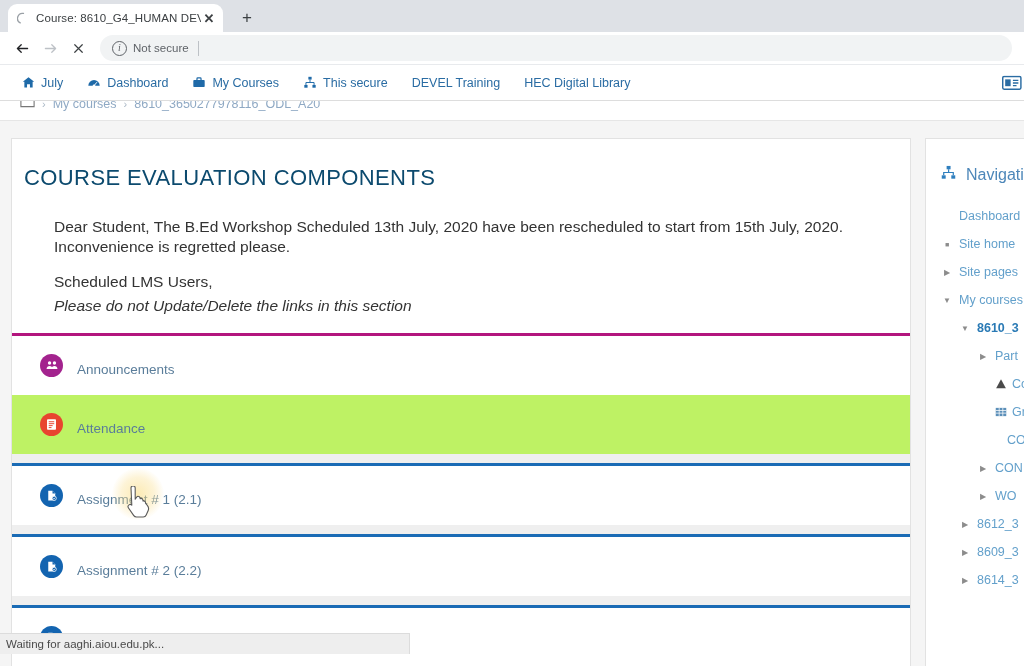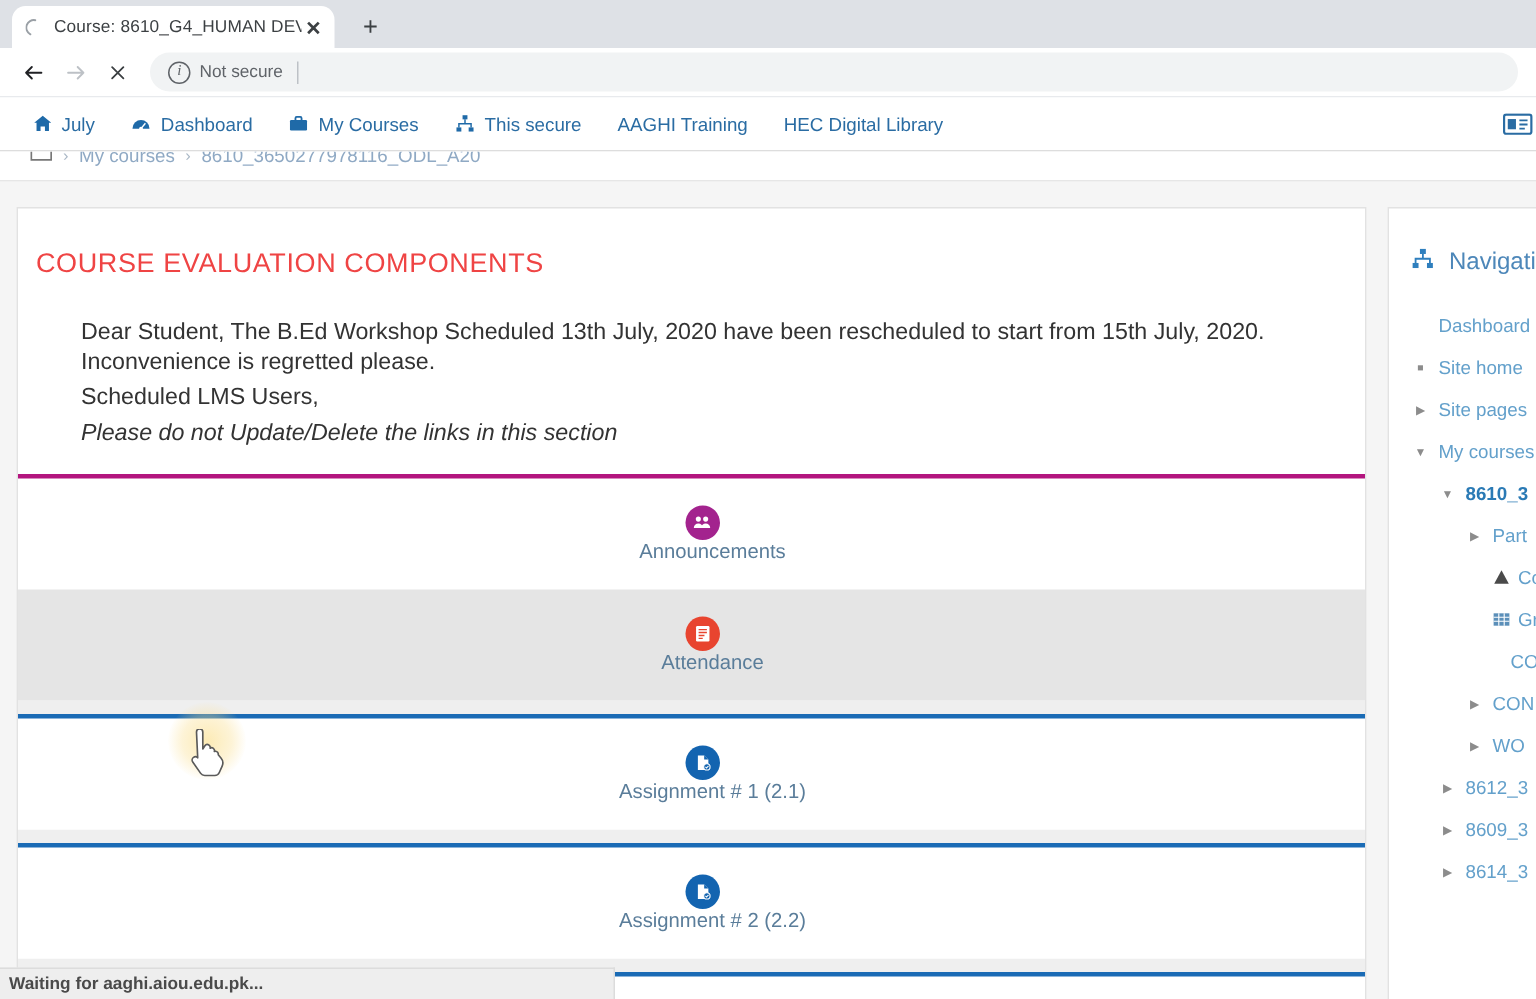--- a/index.html
+++ b/index.html
@@ -199,50 +199,49 @@
   .main-card {
     width: 900px;
     flex: 0 0 900px;
     margin-left: 11px;
     margin-top: 17px;
     background: #ffffff;
     border: 1px solid #e2e2e2;
     min-height: 560px;
   }
   .card-title {
-    font-size: 18px;
-    color: #ef4444;
+    font-size: 22px;
+    color: #0c4a6e;
     letter-spacing: 0.4px;
     padding: 26px 0 0 12px;
     font-weight: 400;
   }
   .summary-block {
     padding: 26px 22px 16px 42px;
   }
   .summary-p {
     font-size: 15.5px;
     color: #333333;
     line-height: 1.32;
-    margin-bottom: 2px;
+    margin-bottom: 14px;
   }
   .summary-p.tight { margin-bottom: 0; font-style: italic; }
   .summary-p.tight2 { margin-bottom: 4px; }
 
   
   .section-list { padding: 0; }
   .activity-row {
     position: relative;
     display: flex;
-    align-items: center;
+    align-items: flex-end;
     padding: 18px 0 18px 28px;
     background: #ffffff;
     min-height: 56px;
-    flex-direction: column;
-  }
-  .activity-row.alt { background: #e5e5e5; }
+  }
+  .activity-row.alt { background: #bef264; }
   .topbar-magenta { border-top: 3px solid #b3157e; }
   .topbar-blue { border-top: 3px solid #1a6bb5; }
   .row-gap { height: 9px; background: #efefef; }
 
   .act-icon {
     width: 23px; height: 23px;
     border-radius: 50%;
     flex: 0 0 23px;
     display: flex; align-items: center; justify-content: center;
     margin-right: 14px;
@@ -325,33 +324,32 @@
   }
   .tw.caret-r::before { content: "\25B6"; color: #8c8c8c; font-size: 8px; }
   .tw.caret-d::before { content: "\25BC"; color: #8c8c8c; font-size: 8px; }
   .tw.dot::before { content: "\25A0"; color: #8c8c8c; font-size: 7px; }
   .tw.none::before { content: ""; }
   .tree-ico { margin-right: 5px; display: inline-flex; align-items: center; }
 
   
   .status-bar {
     position: absolute;
-    left: 0; bottom: 0;
+    left: 0; bottom: 12px;
     height: 21px;
     min-width: 410px;
     background: #eeeeee;
     border-top: 1px solid #dcdcdc;
     border-right: 1px solid #dcdcdc;
     display: flex;
     align-items: center;
     padding-left: 6px;
     font-size: 11.5px;
     color: #4a4a4a;
     z-index: 60;
-    font-weight: bold;
   }
 </style>
 </head>
 <body>
 
 <div class="browser-tabstrip">
   <div class="tab">
     <span class="tab-favicon">
       <svg width="13" height="13" viewBox="0 0 16 16">
           <path d="M8 1.8 A6.2 6.2 0 0 0 4 13.4" fill="none" stroke="#9aa0a6" stroke-width="1.6" stroke-linecap="round"></path>
@@ -419,21 +417,21 @@
       <svg width="14" height="13" viewBox="0 0 16 16">
           <rect x="6" y="1" width="4" height="3.4" fill="#1f6aa8"></rect>
           <rect x="1" y="11" width="4" height="3.4" fill="#1f6aa8"></rect>
           <rect x="11" y="11" width="4" height="3.4" fill="#1f6aa8"></rect>
           <path d="M8 4.4 V8 M3 11 V8 H13 V11" fill="none" stroke="#1f6aa8" stroke-width="1.2"></path>
         </svg>
     </span>
     <span>This secure</span>
   </div>
   <div class="nav-link">
-    <span>AAGHI Training</span>
+    <span>DEVEL Training</span>
   </div>
   <div class="nav-link">
     <span>HEC Digital Library</span>
   </div>
   <div class="nav-right-icon">
     <svg width="20" height="15" viewBox="0 0 22 16">
         <rect x="0.8" y="0.8" width="20" height="14" rx="1.5" fill="none" stroke="#2a6ca3" stroke-width="1.6"></rect>
         <rect x="3.5" y="4" width="6" height="7.5" fill="#2a6ca3"></rect>
         <path d="M12 5 H18 M12 8 H18 M12 11 H16" stroke="#2a6ca3" stroke-width="1.4"></path>
       </svg>

